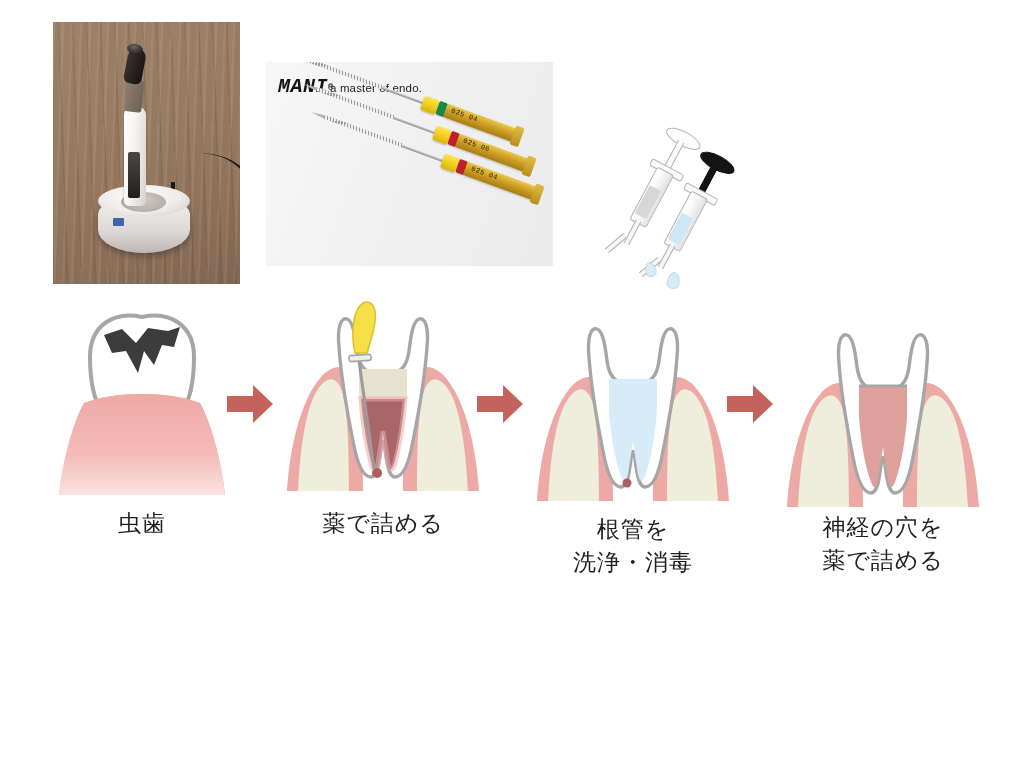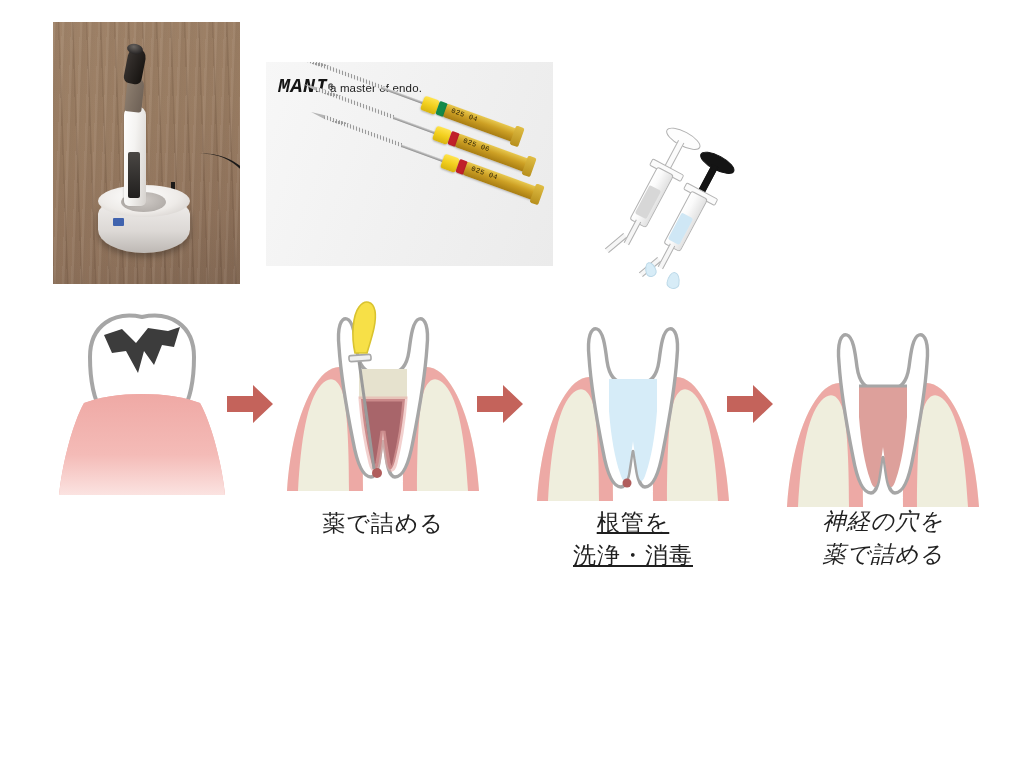--- a/index.html
+++ b/index.html
@@ -332,22 +332,22 @@
   .caption {
     font-size: 23px;
     color: #1f1f1f;
     line-height: 1.42;
     letter-spacing: 1px;
     white-space: pre-line;
     font-family: "DejaVu Sans", "Liberation Sans", sans-serif;
   }
   .cap-1 { margin-top: 12px; }
   .cap-2 { margin-top: 12px; }
-  .cap-3 { margin-top: 11px; text-decoration: underline; }
-  .cap-4 { margin-top: 10px; font-style: italic; }
+  .cap-3 { margin-top: 18px; }
+  .cap-4 { margin-top: 16px; }
 
   
   .arrow {
     position: absolute;
     top: 385px;
     width: 46px;
     height: 38px;
   }
   .arrow-1 { left: 227px; }
   .arrow-2 { left: 477px; }
@@ -478,20 +478,21 @@
             <stop offset="100%" stop-color="#fbe3e1"></stop>
           </linearGradient>
         </defs>
         <path d="M42 108 C58 102 78 99 100 99 C122 99 142 102 158 108
                  C170 130 180 170 183 200 L17 200 C20 170 30 130 42 108 Z" fill="url(#gumgrad1)"></path>
 
         <path d="M62 40 L80 34 L94 48 L106 33 L126 36 L138 32
                  L132 52 L120 50 L112 70 L102 56 L96 78 L84 56 L70 58 Z" fill="#3c3c3c"></path>
       </svg>
     </div>
+    <div class="caption cap-1">虫歯</div>
   </div>
 
   <div class="step step-2">
     <div class="tooth-box">
       <svg width="200" height="215" viewBox="0 0 200 215" style="margin-top:-14px;">
 
         <path d="M4 210 C8 150 24 108 42 92 C54 82 66 84 72 100 C78 118 80 160 80 210 Z" fill="#efeedd"></path>
         <path d="M196 210 C192 150 176 108 158 92 C146 82 134 84 128 100 C122 118 120 160 120 210 Z" fill="#efeedd"></path>
 
         <path d="M4 210 C8 150 24 108 42 92 C54 82 66 84 72 100 C78 118 80 160 80 210

